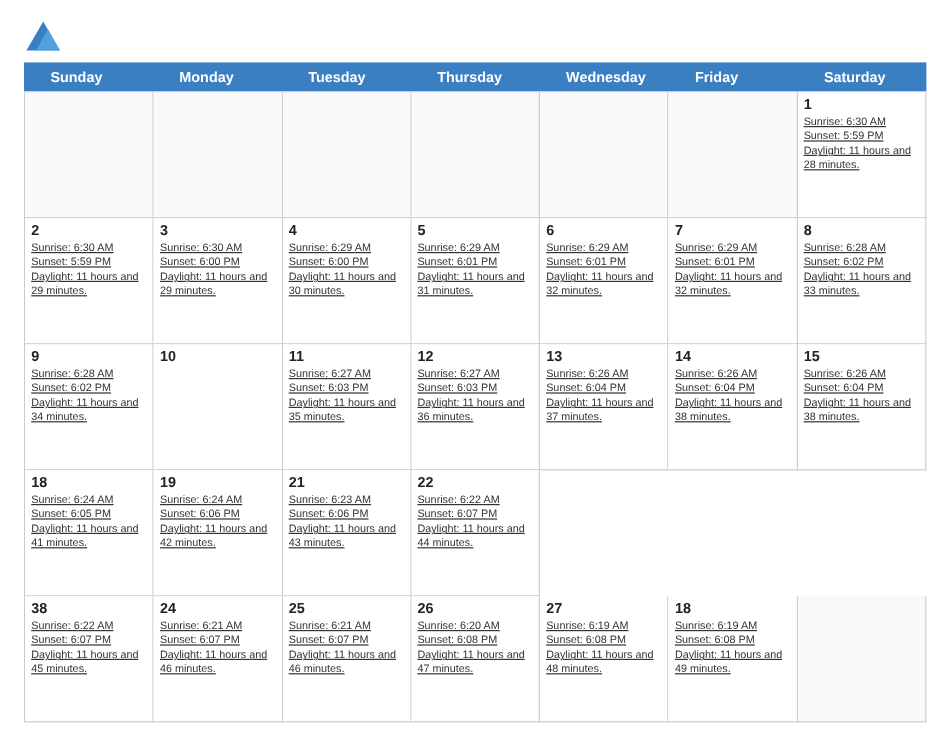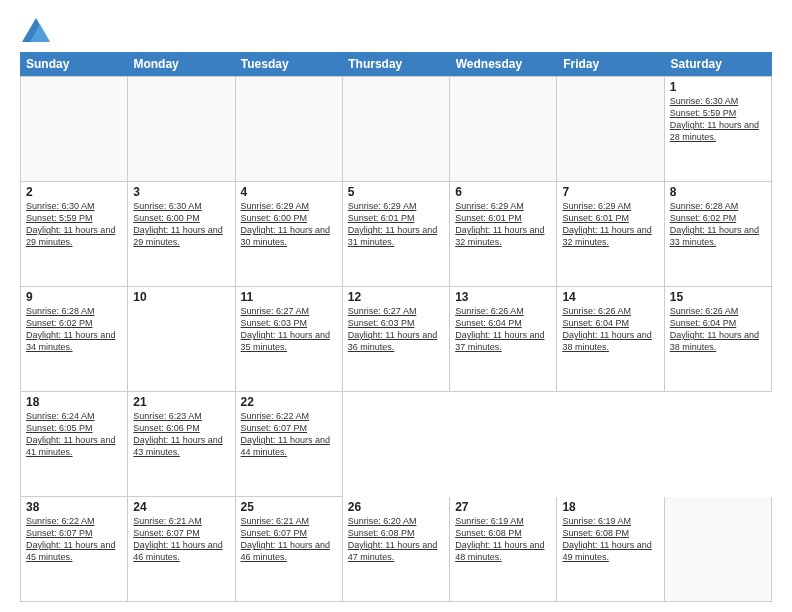--- a/index.html
+++ b/index.html
@@ -69,20 +69,21 @@
       display: grid;
       grid-template-columns: repeat(7, 1fr);
       background: #3a7fc1;
     }
     .cal-header-cell {
       color: #fff;
       font-size: 12px;
       font-weight: bold;
       padding: 5px 6px;
       text-align: left;
+      margin-left: 16px;
     }
     .cal-body {
       flex: 1;
       display: grid;
       grid-template-rows: repeat(5, 1fr);
       border-left: 1px solid #ccc;
       border-top: 1px solid #ccc;
     }
     .cal-row {
       display: grid;
@@ -259,20 +260,27 @@
         </div>
         <div class="cal-row">
           <div class="cal-cell">
             <div class="day-num">18</div>
             <div class="day-info">Sunrise: 6:24 AM
 Sunset: 6:05 PM
 Daylight: 11 hours
 and 41 minutes.</div>
           </div>
           <div class="cal-cell">
+            <div class="day-num">19</div>
+            <div class="day-info">Sunrise: 6:24 AM
+Sunset: 6:06 PM
+Daylight: 11 hours
+and 42 minutes.</div>
+          </div>
+          <div class="cal-cell">
             <div class="day-num">21</div>
             <div class="day-info">Sunrise: 6:23 AM
 Sunset: 6:06 PM
 Daylight: 11 hours
 and 43 minutes.</div>
           </div>
           <div class="cal-cell">
             <div class="day-num">22</div>
             <div class="day-info">Sunrise: 6:22 AM
 Sunset: 6:07 PM

